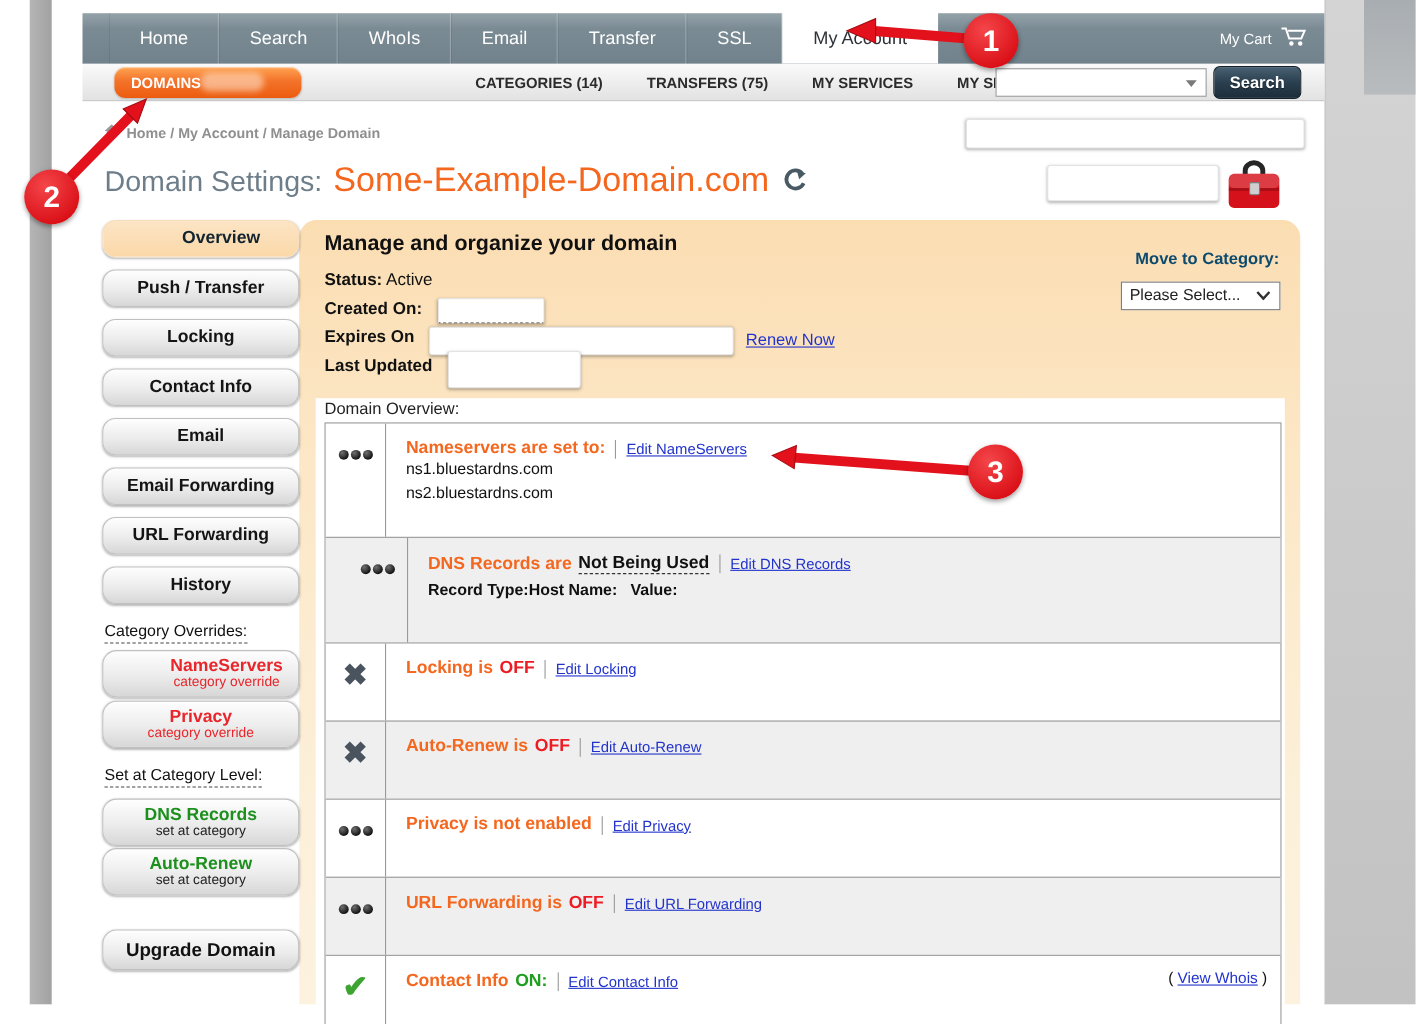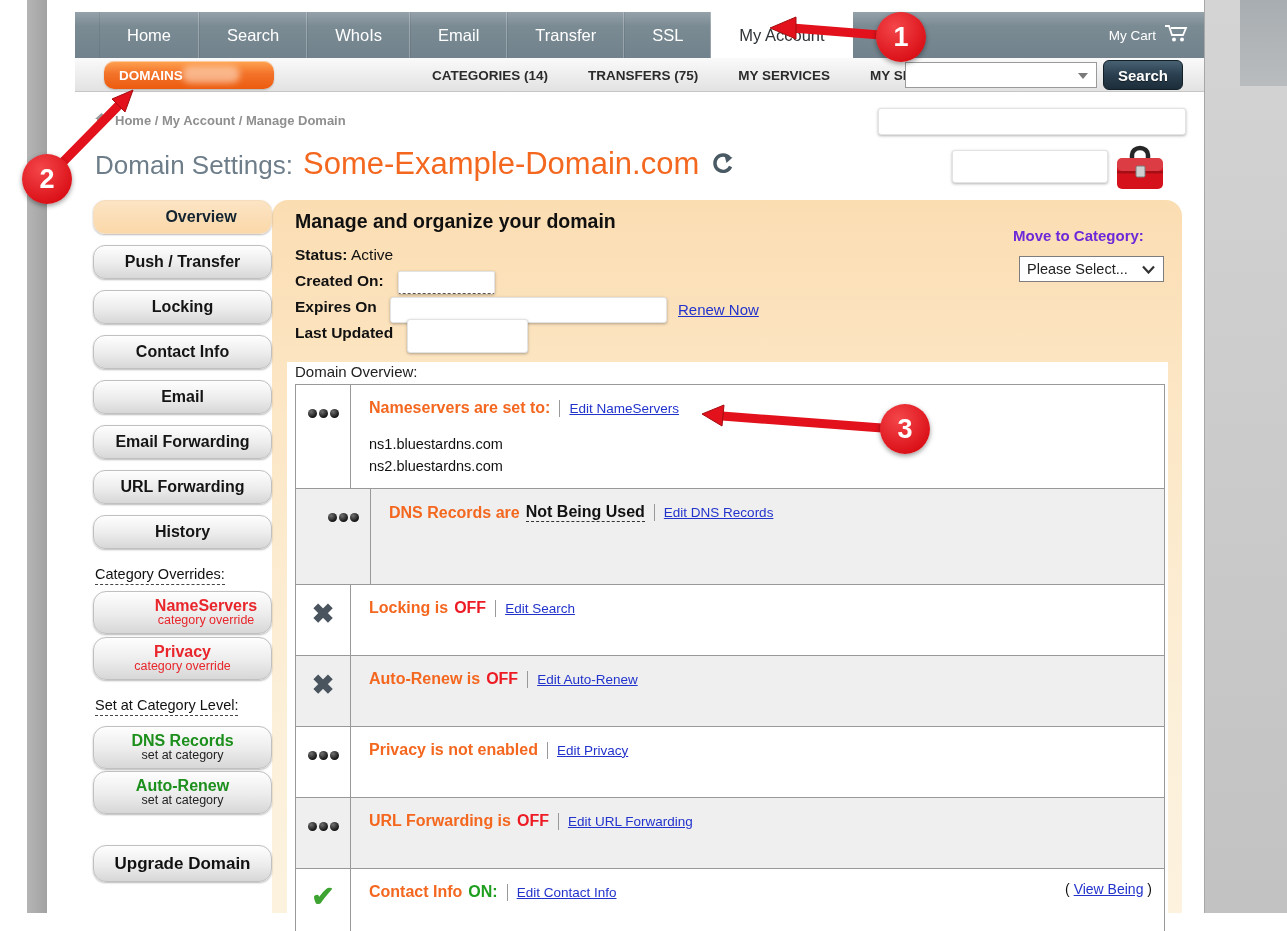--- a/index.html
+++ b/index.html
@@ -45,21 +45,21 @@
   
   .panel { left:272px; top:200px; width:910px; height:713px; border-radius:16px 16px 0 0; background:linear-gradient(180deg,#fbddb2 0%,#fce7c6 30%,#fcf0da 75%,#fcf2de 100%); }
   .content-white { left:287px; top:362px; width:881px; height:551px; background:#fff; }
 
   .heading { left:295px; top:210px; font-size:19.5px; font-weight:bold; color:#101010; }
   .info-line { font-size:15.5px; color:#111; }
   .info-line b { font-weight:bold; }
   .renew { left:678px; top:301px; font-size:15px; color:#2233cc; text-decoration:underline; }
   .overview-label { left:295px; top:363px; font-size:15px; color:#222; }
 
-  .move-label { left:1013px; top:227px; width:150px; text-align:left; font-size:15px; font-weight:bold; color:#6d28d9; }
+  .move-label { left:1013px; top:227px; width:150px; text-align:right; font-size:15px; font-weight:bold; color:#0c4a6e; }
   .select { left:1019px; top:256px; width:145px; height:26px; background:#fff; border:1px solid #7d7d7d; display:flex; align-items:center; justify-content:space-between; padding:0 8px 0 7px; font-size:14.5px; color:#222; }
 
   
   .side-btn { left:93px; width:179px; height:34px; border-radius:12px; background:linear-gradient(180deg,#fefefe 0%,#ececec 55%,#d7d7d7 100%); border:1px solid #c0c0c0; box-shadow:0 1px 2px rgba(0,0,0,.28); display:flex; align-items:center; justify-content:center; font-size:16px; font-weight:bold; color:#141414; }
   .side-btn.active { background:linear-gradient(180deg,#fce4c4 0%,#fbddb4 60%,#fbd8a8 100%); border:1px solid #f5ddbd; color:#132430;padding-left:37px; }
   .side-label { left:95px; font-size:14.5px; color:#111; border-bottom:1px dashed #444; padding-bottom:2px; }
   .side-btn2 { left:93px; width:179px; height:43px; border-radius:13px; background:linear-gradient(180deg,#fefefe 0%,#ececec 55%,#d7d7d7 100%); border:1px solid #c0c0c0; box-shadow:0 1px 2px rgba(0,0,0,.28); display:flex; flex-direction:column; align-items:center; justify-content:center; line-height:1.05; }
   .ovr-title { font-size:16px; font-weight:bold; color:#e8262b; }
   .ovr-sub { font-size:12.5px; color:#e8262b; }
   .lvl-title { font-size:16px; font-weight:bold; color:#1c8f1c; }
@@ -74,21 +74,21 @@
   .icon-cell { width:55px; flex:0 0 55px; border-right:1px solid #999; display:flex; justify-content:center; align-items:flex-start; padding-top:17px; }
   .row-body { flex:1; padding:14px 10px 0 18px; position:relative; }
   .row-title { font-size:16px; font-weight:bold; display:flex; align-items:center; flex-wrap:wrap; }
   .t-orange { color:#f4671f; }
   .t-red { color:#ed1c24; margin-left:6px; }
   .t-green { color:#1e9e1e; margin-left:6px; }
   .t-dashed { color:#111; border-bottom:1px dashed #333; margin-left:6px; }
   .vsep { display:inline-block; width:1px; height:17px; background:#999; margin:0 9px; }
   .row-link { font-size:13.5px; font-weight:normal; color:#2233cc; text-decoration:underline; }
   .ns-line { font-size:14.5px; color:#111; line-height:1.5; }
-  .ns-lines { margin-top:17px; }
+  .ns-lines { margin-top:0; }
   .detail { font-size:14.5px; font-weight:bold; color:#111; margin-top:7px; white-space:pre; }
   .whois { position:absolute; right:12px; top:12px; font-size:14px; color:#111; }
   .whois a { color:#2233cc; text-decoration:underline; }
 
   .dots { display:flex; gap:2px; margin-top:7px; }
   .dots i { width:9px; height:9px; border-radius:50%; background:radial-gradient(circle at 35% 30%, #707070, #121212 72%); }
   .xmark { font-size:27px; font-weight:bold; color:#49545f; line-height:1; margin-top:-1px; }
   .checkmark { font-size:28px; font-weight:bold; color:#3da432; line-height:1; margin-top:-3px; }
 
   
@@ -262,33 +262,34 @@
           <i></i>
         </span>
       </div>
     <div class="row-body">
       <div class="row-title">
         <span class="t-orange">DNS Records are</span>
         <span class="t-dashed">Not Being Used</span>
         <span class="vsep"></span>
         <a class="row-link">Edit DNS Records</a>
       </div>
+      <div class="detail">Record Type:Host Name:   Value:</div>
     </div>
   </div>
 
   <div class="drow" style="height:71px;">
     <div class="icon-cell">
         <span class="xmark">✖</span>
       </div>
     <div class="row-body">
       <div class="row-title">
         <span class="t-orange">Locking is</span>
         <span class="t-red">OFF</span>
         <span class="vsep"></span>
-        <a class="row-link">Edit Search</a>
+        <a class="row-link">Edit Locking</a>
       </div>
     </div>
   </div>
 
   <div class="drow alt" style="height:71px;">
     <div class="icon-cell">
         <span class="xmark">✖</span>
       </div>
     <div class="row-body">
       <div class="row-title">
@@ -340,21 +341,21 @@
         <span class="checkmark">✔</span>
       </div>
     <div class="row-body">
       <div class="row-title">
         <span class="t-orange">Contact Info</span>
         <span class="t-green">ON:</span>
         <span class="vsep"></span>
         <a class="row-link">Edit Contact Info</a>
       </div>
       <div class="whois">
-        <span>( </span><a>View Being</a><span> )</span>
+        <span>( </span><a>View Whois</a><span> )</span>
       </div>
     </div>
   </div>
 
 </div>
 
 <svg id="arrows" width="1287" height="931">
   <g fill="#e2111b" stroke="#a50d12" stroke-width="1">
     <line x1="880" y1="35" x2="792" y2="28" stroke="#e2111b" stroke-width="9" stroke-linecap="round"></line>
     <polygon points="770,28 796,17 796,39"></polygon>

